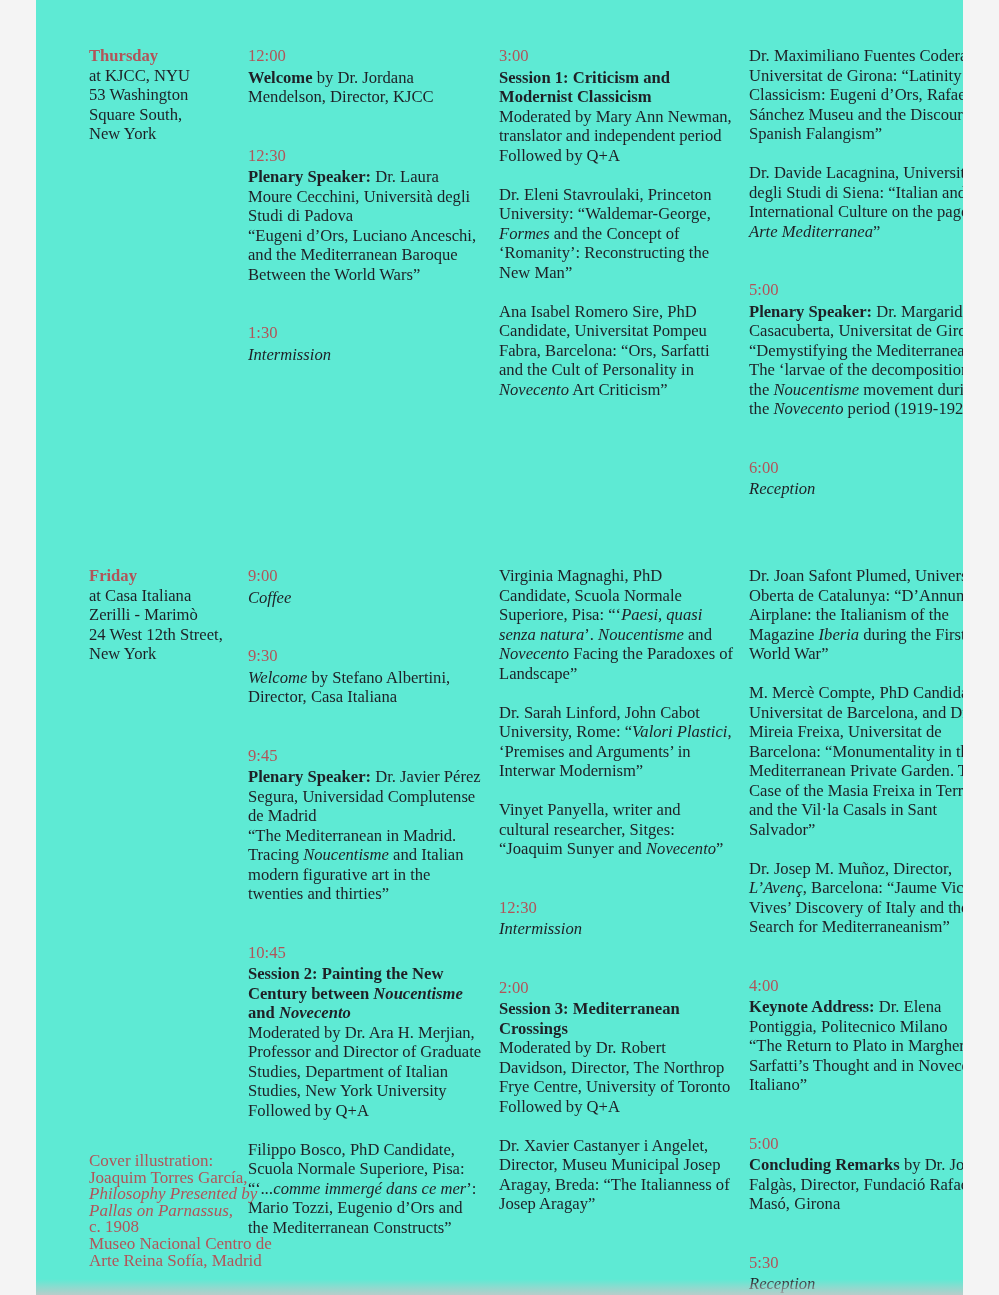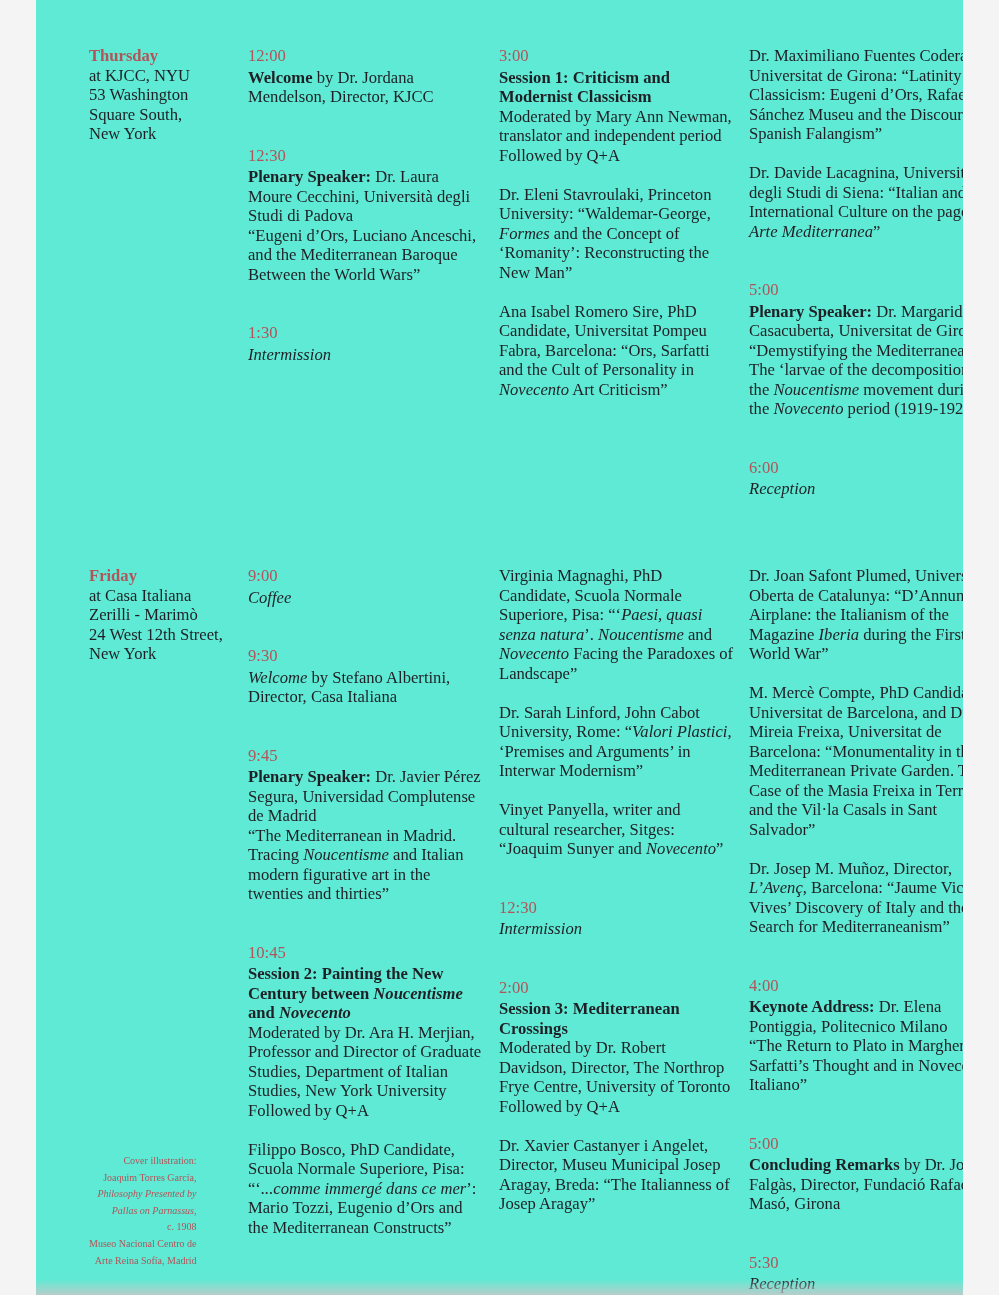--- a/index.html
+++ b/index.html
@@ -21,21 +21,21 @@
   .time{color:var(--accent,#b25459);margin-top:39px;}
   .para{margin-top:19.5px;}
   .col > :first-child{margin-top:0;}
   .time + .para{margin-top:2px;}
   .b{font-weight:bold;}
   .i{font-style:italic;}
   .b.i{font-weight:bold;font-style:italic;}
   .cover-note{
     position:absolute;left:53px;top:1153px;
     color:var(--accent,#b25459);
-    font-size:10px;line-height:16.6px;text-align:right;
+    font-size:17px;line-height:16.6px;
   }
   .credit{
     position:absolute;left:975px;top:1148px;height:112px;width:16px;
     writing-mode:vertical-rl;transform:rotate(180deg);
     font-family:"Liberation Sans","DejaVu Sans",sans-serif;
     font-size:9.5px;color:#2b2b2b;letter-spacing:.2px;
     display:flex;align-items:center;
   }
   .bottom-fade{
     position:absolute;left:0;right:0;bottom:0;height:16px;

